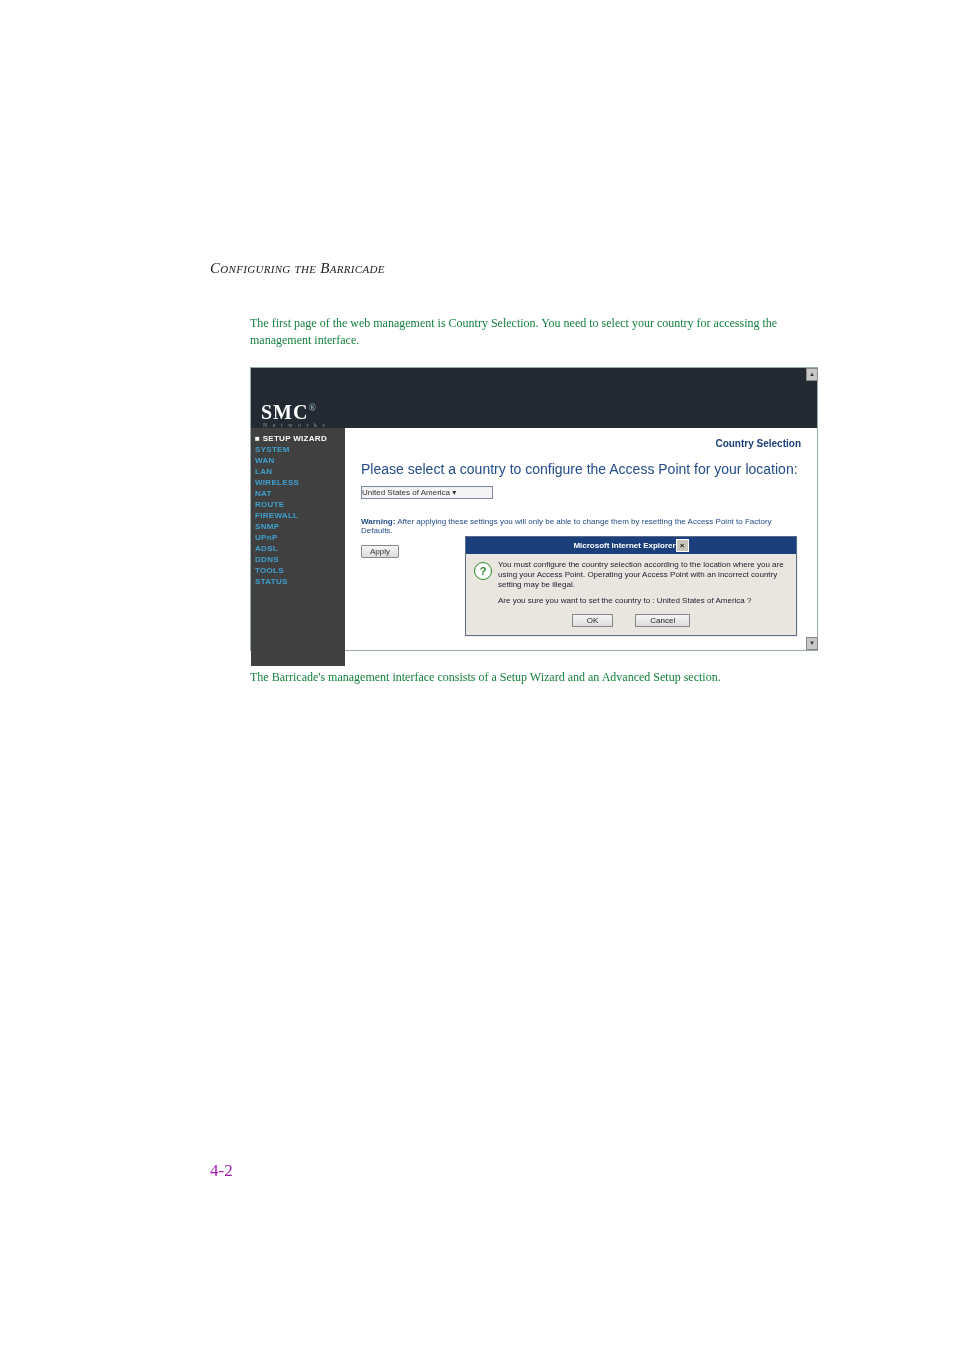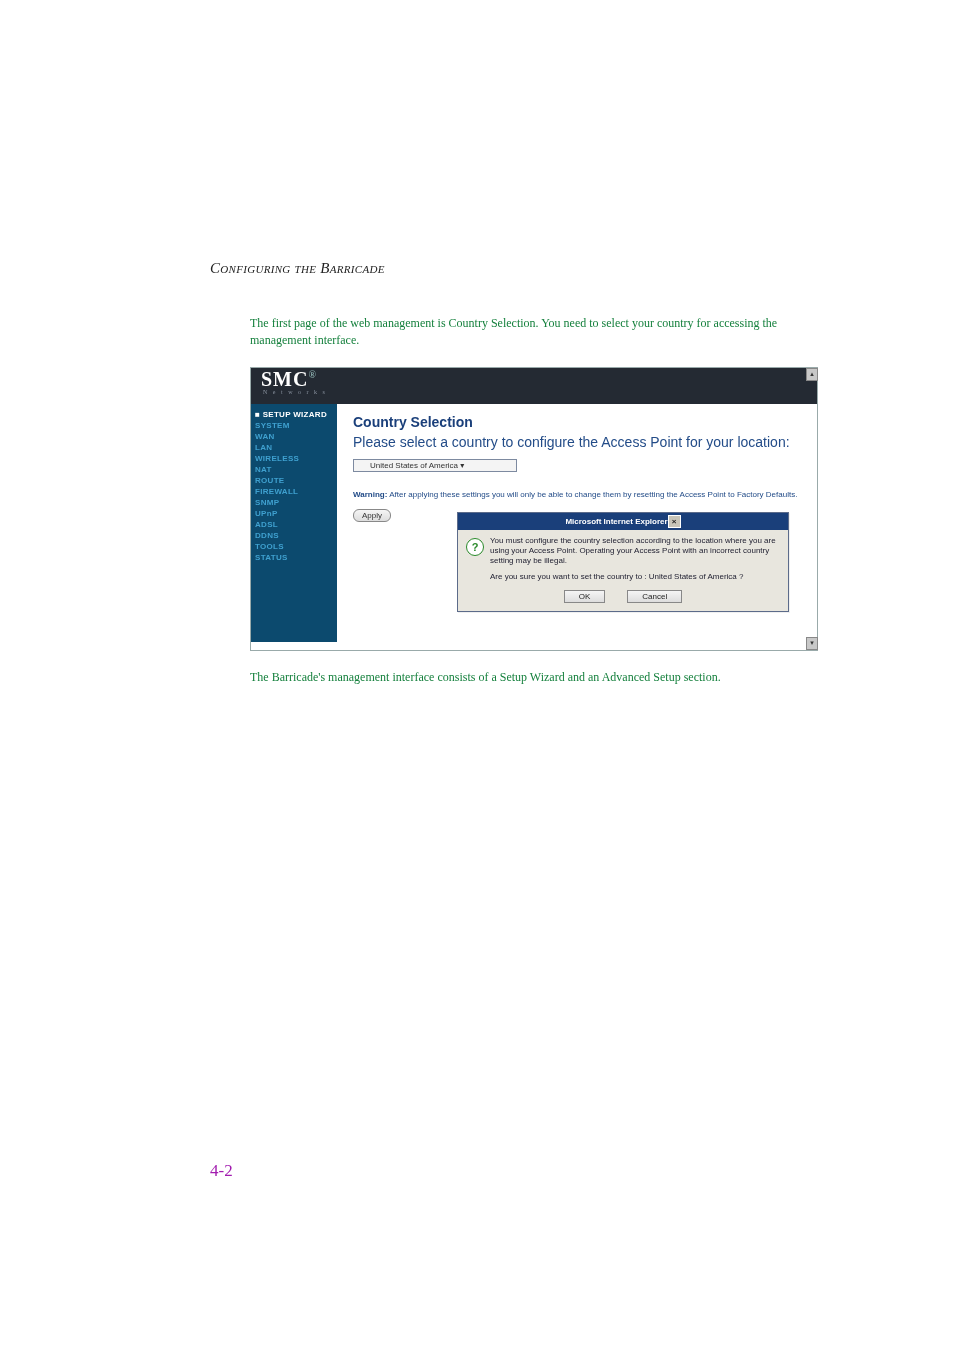--- a/index.html
+++ b/index.html
@@ -47,24 +47,24 @@
   .figure {
     margin: 18px 0 18px 40px;
     width: 568px;
     height: 284px;
     position: relative;
     border: 1px solid #9aa;
     background: #fff;
     box-sizing: border-box;
   }
   .fig-topbar {
-    height: 36px;
+    height: 60px;
     background: #242a33;
     display: flex;
-    align-items: flex-start;
+    align-items: flex-end;
     padding-left: 10px;
   }
   .fig-logo {
     color: #fff;
     font-family: Georgia, serif;
     font-weight: bold;
     font-size: 20px;
     letter-spacing: 1px;
   }
   .fig-logo sup {
@@ -77,22 +77,22 @@
     font-size: 6px;
     letter-spacing: 2px;
     margin-top: -2px;
     margin-left: 2px;
   }
   .fig-body {
     display: flex;
     height: calc(100% - 44px);
   }
   .fig-sidebar {
-    width: 86px;
-    background: #0c4a6e;
+    width: 94px;
+    background: #404040;
     color: #3fa0cf;
     font-family: Arial, sans-serif;
     font-size: 8px;
     font-weight: bold;
     padding: 6px 4px;
     box-sizing: border-box;
     display: flex;
     flex-direction: column;
     gap: 2px;
   }
@@ -105,52 +105,53 @@
     color: #fff;
   }
   .fig-main {
     flex: 1;
     padding: 10px 16px;
     font-family: Arial, sans-serif;
     color: #1a3f7a;
     position: relative;
   }
   .fig-title {
-    font-size: 14px;
-    font-weight: bold;
-    margin-bottom: 4px;
+    font-size: 10px;
+    font-weight: bold;
+    margin-bottom: 12px;
+    text-align: right;
   }
   .fig-instr {
     font-size: 14px;
     color: #234c88;
     margin-bottom: 4px;
   }
   .fig-select {
     font-size: 8px;
     border: 1px solid #7d8aa0;
     background: #f4f4f4;
-    padding: 1px 16px;
+    padding: 1px 0;
     width: 130px;
     display: inline-block;
     color: #333;
   }
   .fig-warn {
     font-size: 8px;
     color: #234c88;
     margin-top: 18px;
   }
   .fig-warn b { font-weight: bold; }
   .fig-apply {
     margin-top: 10px;
     display: inline-block;
     font-size: 8px;
     padding: 1px 8px;
     background: linear-gradient(#f5f5f5, #ddd);
     border: 1px solid #888;
-    border-radius: 6px;
+    border-radius: 1px;
     color: #333;
   }
   .fig-dialog {
     position: absolute;
     left: 120px;
     top: 108px;
     width: 330px;
     border: 1px solid #5c6b8a;
     background: #e8e6de;
     box-shadow: 1px 1px 0 rgba(0,0,0,0.06);

